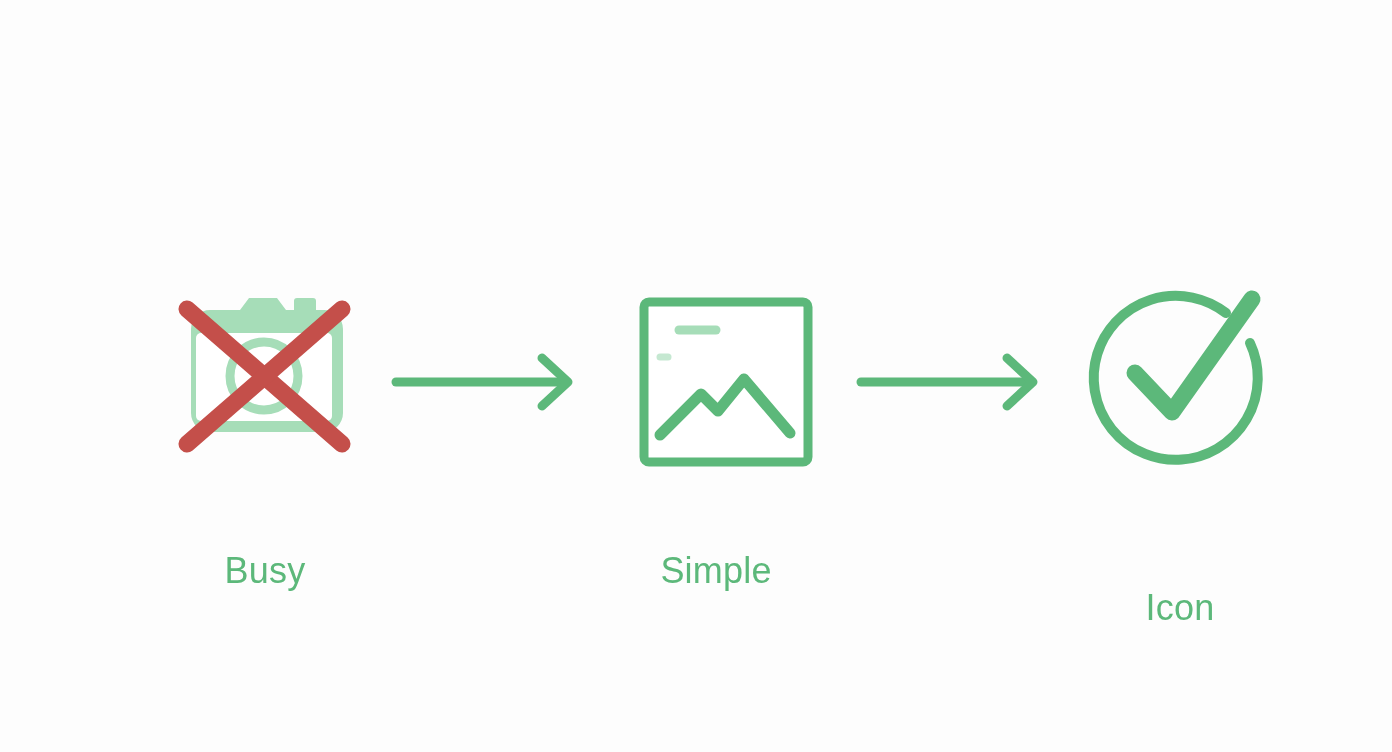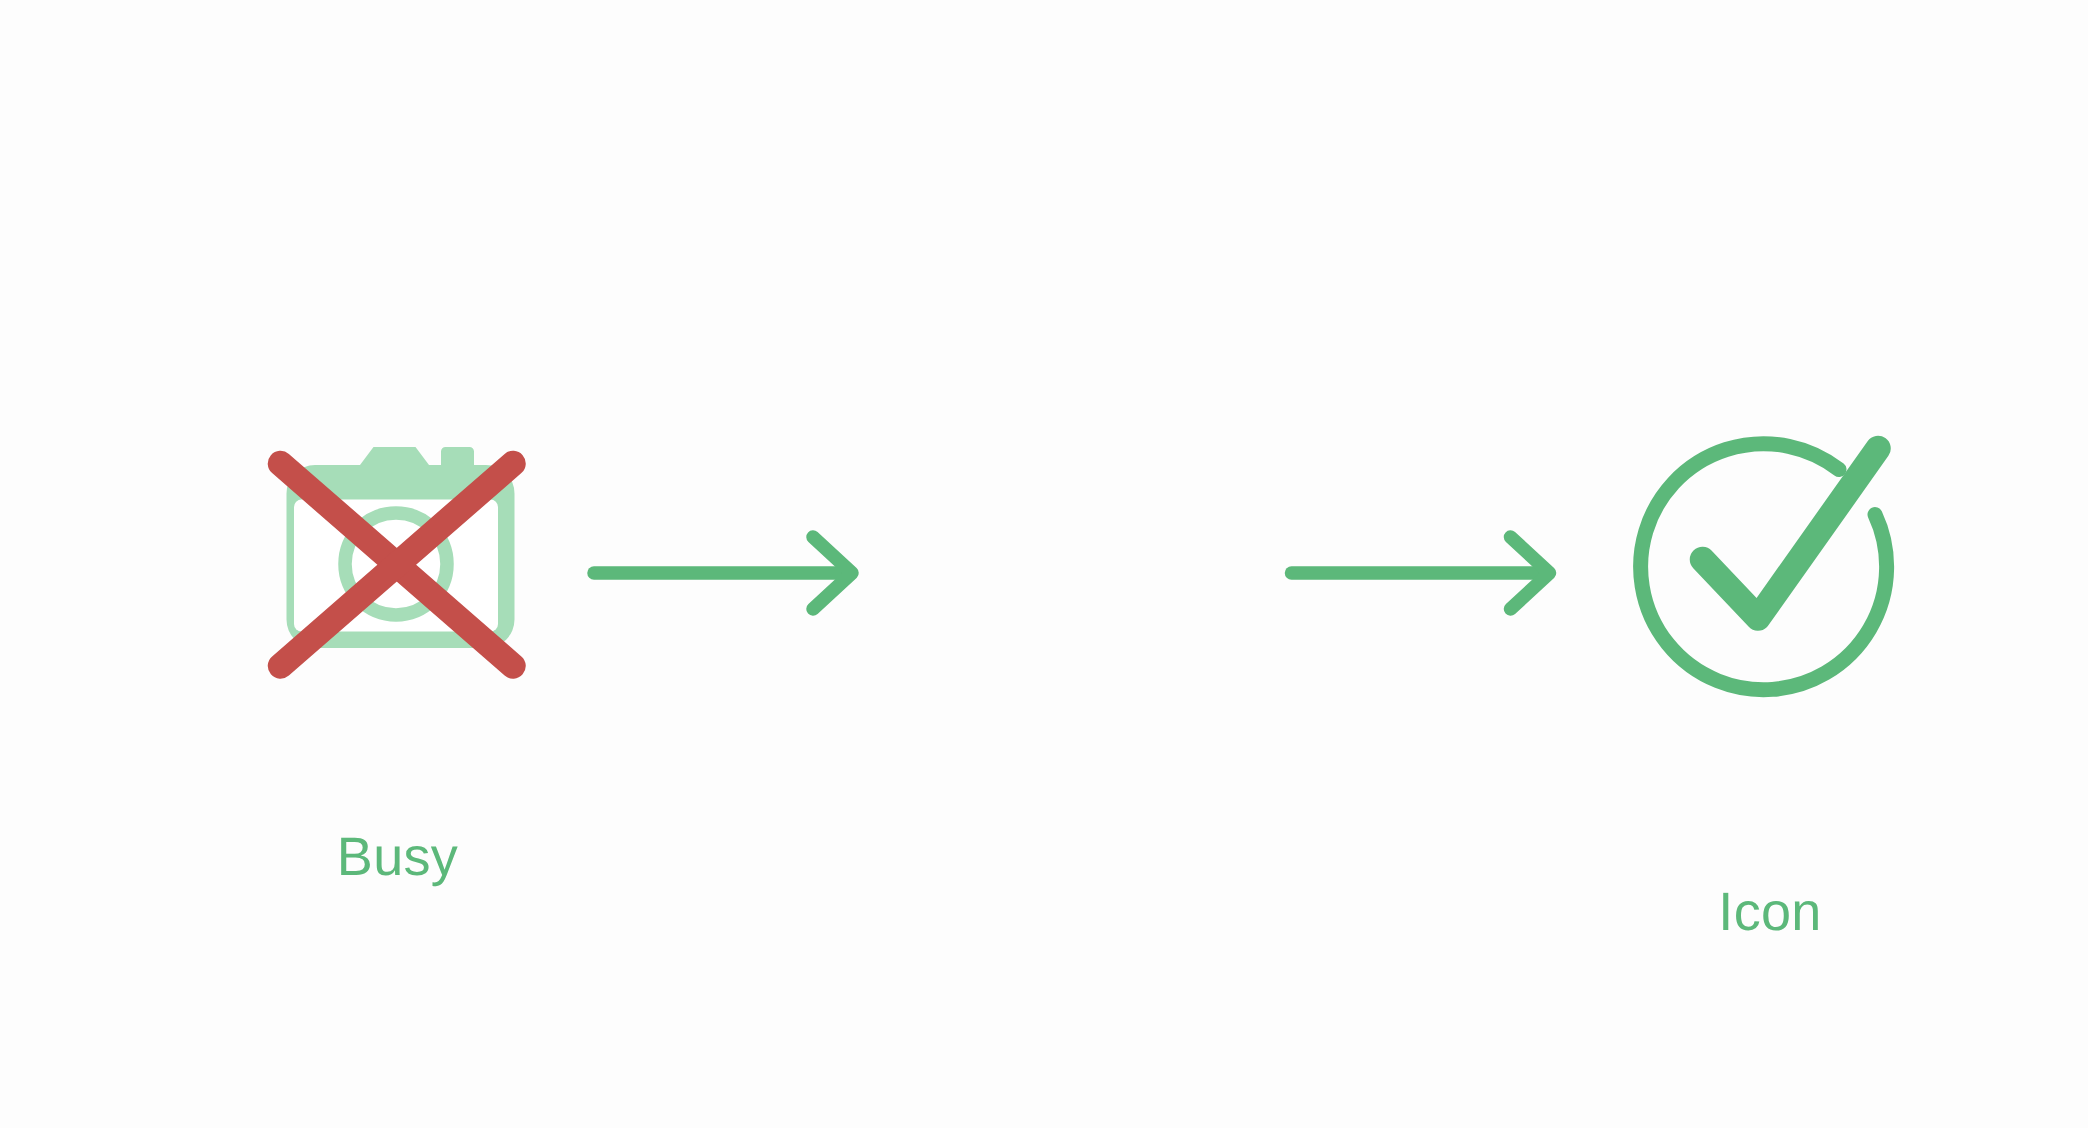--- a/index.html
+++ b/index.html
@@ -108,20 +108,34 @@
 
     <div class="arrow arrow-1">
       <svg width="200" height="60" viewBox="0 0 200 60">
         <g fill="none" stroke="#5cb87a" stroke-width="9" stroke-linecap="round" stroke-linejoin="round">
           <line x1="6" y1="30" x2="176" y2="30"></line>
           <polyline points="152,6 178,30 152,54"></polyline>
         </g>
       </svg>
     </div>
 
+    <div class="stage stage-simple">
+      <div class="icon-box">
+        <svg width="200" height="200" viewBox="0 0 200 200">
+
+          <rect x="28" y="27" width="164" height="160" rx="5" fill="#ffffff" stroke="#5cb87a" stroke-width="9"></rect>
+
+          <line x1="63" y1="55" x2="100" y2="55" stroke="#a6ddb8" stroke-width="9" stroke-linecap="round"></line>
+          <line x1="44" y1="82" x2="52" y2="82" stroke="#c5e8d1" stroke-width="7" stroke-linecap="round"></line>
+
+          <polyline points="44,160 85,119 102,136 128,104 174,158" fill="none" stroke="#5cb87a" stroke-width="11" stroke-linecap="round" stroke-linejoin="round"></polyline>
+        </svg>
+      </div>
+      <div class="stage-label">Simple</div>
+    </div>
 
     <div class="arrow arrow-2">
       <svg width="200" height="60" viewBox="0 0 200 60">
         <g fill="none" stroke="#5cb87a" stroke-width="9" stroke-linecap="round" stroke-linejoin="round">
           <line x1="6" y1="30" x2="176" y2="30"></line>
           <polyline points="152,6 178,30 152,54"></polyline>
         </g>
       </svg>
     </div>
 

